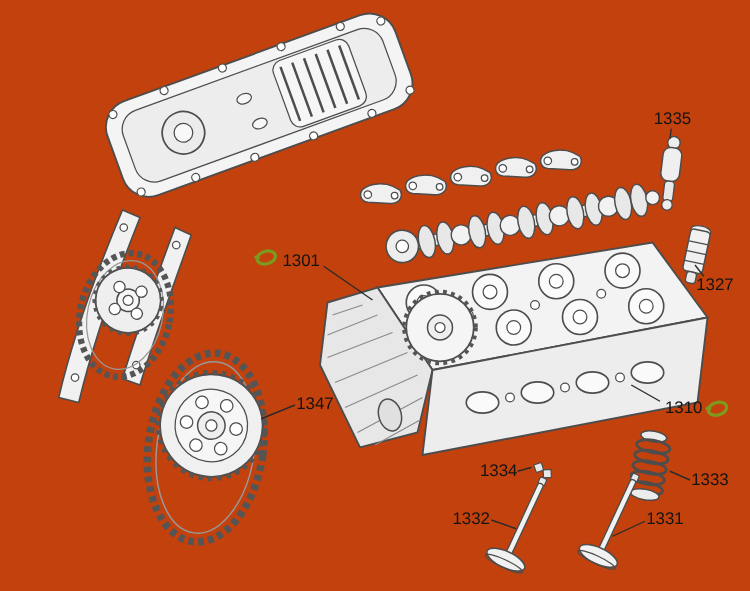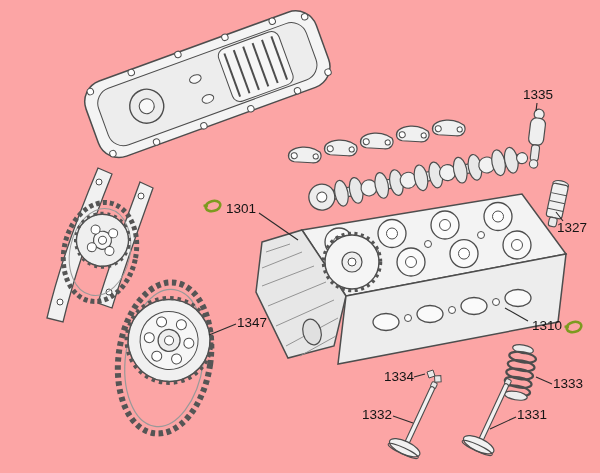--- a/index.html
+++ b/index.html
@@ -1,20 +1,20 @@
 <!DOCTYPE html>
 <html><head>
 <meta charset="utf-8">
 <style>
   html, body { margin: 0; padding: 0; background: #ffffff; }
   .stage {
     position: relative;
     width: 600px;
     height: 473px;
-    background: #fca5a5;
+    background: #c2410c;
     overflow: hidden;
     font-family: "Liberation Sans", sans-serif;
   }
   svg { display: block; }
   text.part-label {
     font-family: "Liberation Sans", sans-serif;
     font-size: 13.5px;
     fill: #141414;
   }
 </style>

